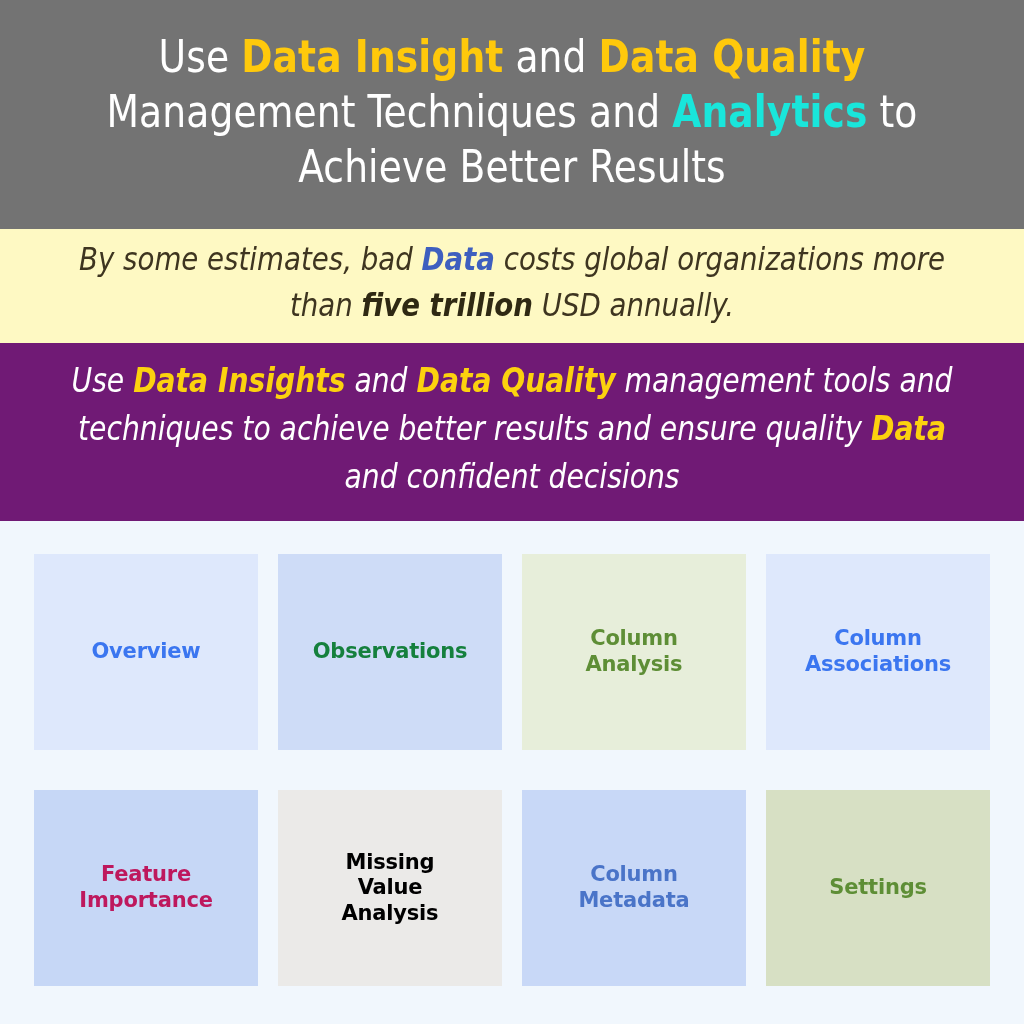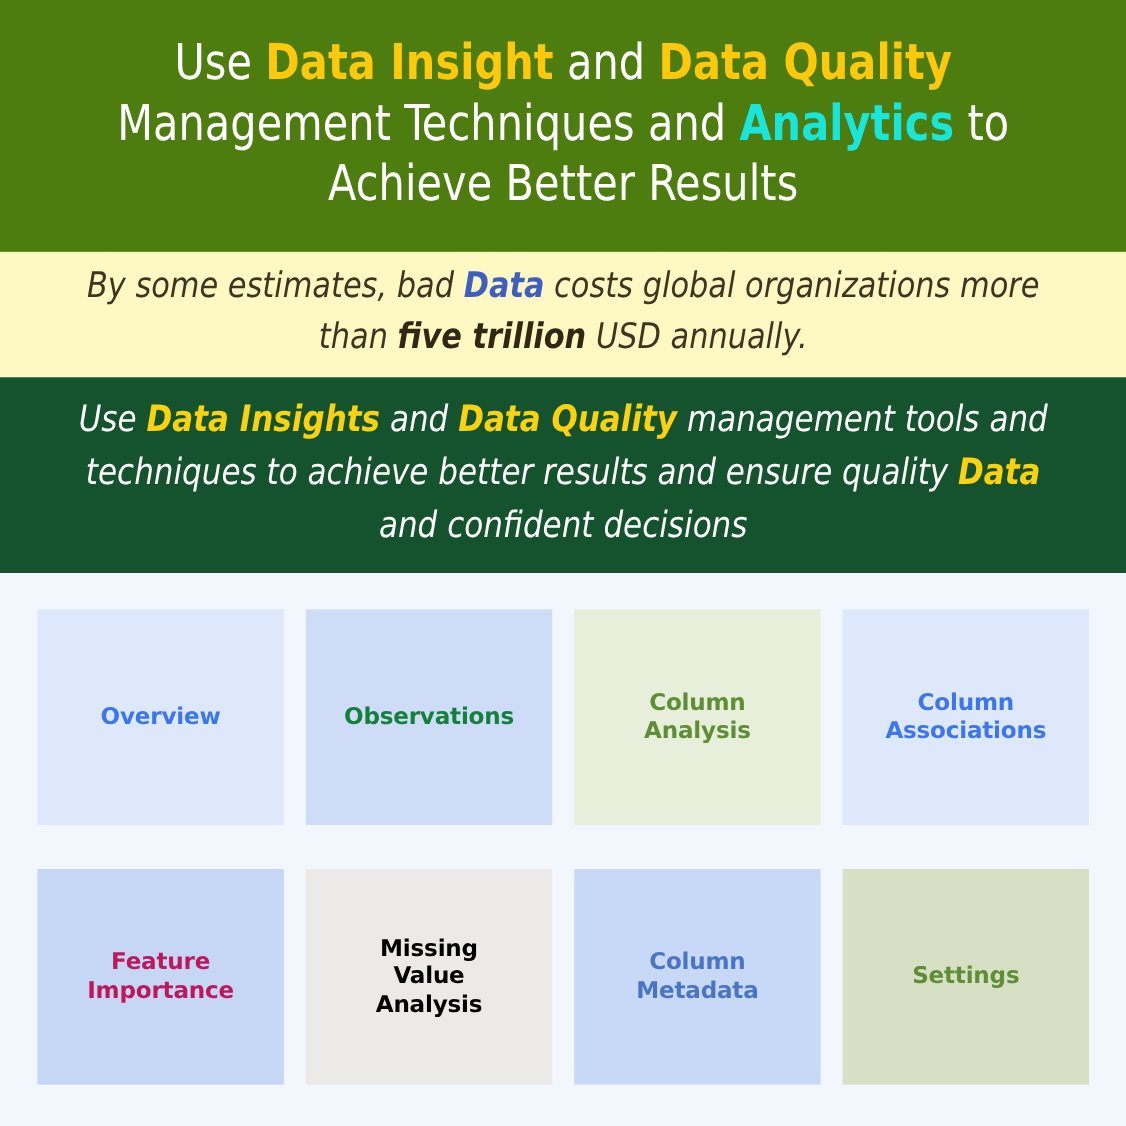--- a/index.html
+++ b/index.html
@@ -140,33 +140,33 @@
     line-height: 1.22;
     letter-spacing: -0.2px;
     white-space: pre-line;
   }
 </style>
 </head>
 <body>
 
 <div class="page">
 
-  <div class="header-band" style="background: #4d7c0f;">
+  <div class="header-band" style="background: #737373;">
     <div class="header-title" style="color: rgb(255, 255, 255);">
       <span><span>Use </span><span class="hl-yellow" style="color: rgb(255, 201, 11);">Data Insight</span><span> and </span><span class="hl-yellow" style="color: rgb(255, 201, 11);">Data Quality</span></span><br>
       <span><span>Management Techniques and </span><span class="hl-cyan" style="color: rgb(25, 230, 219);">Analytics</span><span> to</span></span><br>
       <span>Achieve Better Results</span>
     </div>
   </div>
 
   <div class="subtitle-band" style="background: #fef9c3;">
     <div class="subtitle-text" style="color: rgb(62, 53, 32);"><span>By some estimates, bad </span><span class="hl-blue" style="color: rgb(62, 95, 191);">Data</span><span> costs global organizations more than </span><span class="hl-bold">five trillion</span><span> USD annually.</span></div>
   </div>
 
-  <div class="green-band" style="background: #14532d;">
+  <div class="green-band" style="background: #701a75;">
     <div class="green-text" style="color: rgb(255, 255, 255);"><span>Use </span><span class="hl-yellow" style="color: rgb(252, 210, 14);">Data Insights</span><span> and </span><span class="hl-yellow" style="color: rgb(252, 210, 14);">Data Quality</span><span> management tools and techniques to achieve better results and ensure quality </span><span class="hl-yellow" style="color: rgb(252, 210, 14);">Data</span><span> and confident decisions</span></div>
   </div>
 
   <div class="grid-area" style="background: rgb(241, 247, 253);">
 
     <div class="grid-row">
       <div class="card" style="background: rgb(222, 232, 252);">
         <div class="card-label" style="color: rgb(59, 118, 240);">Overview</div>
       </div>
       <div class="card" style="background: rgb(206, 220, 247);">

